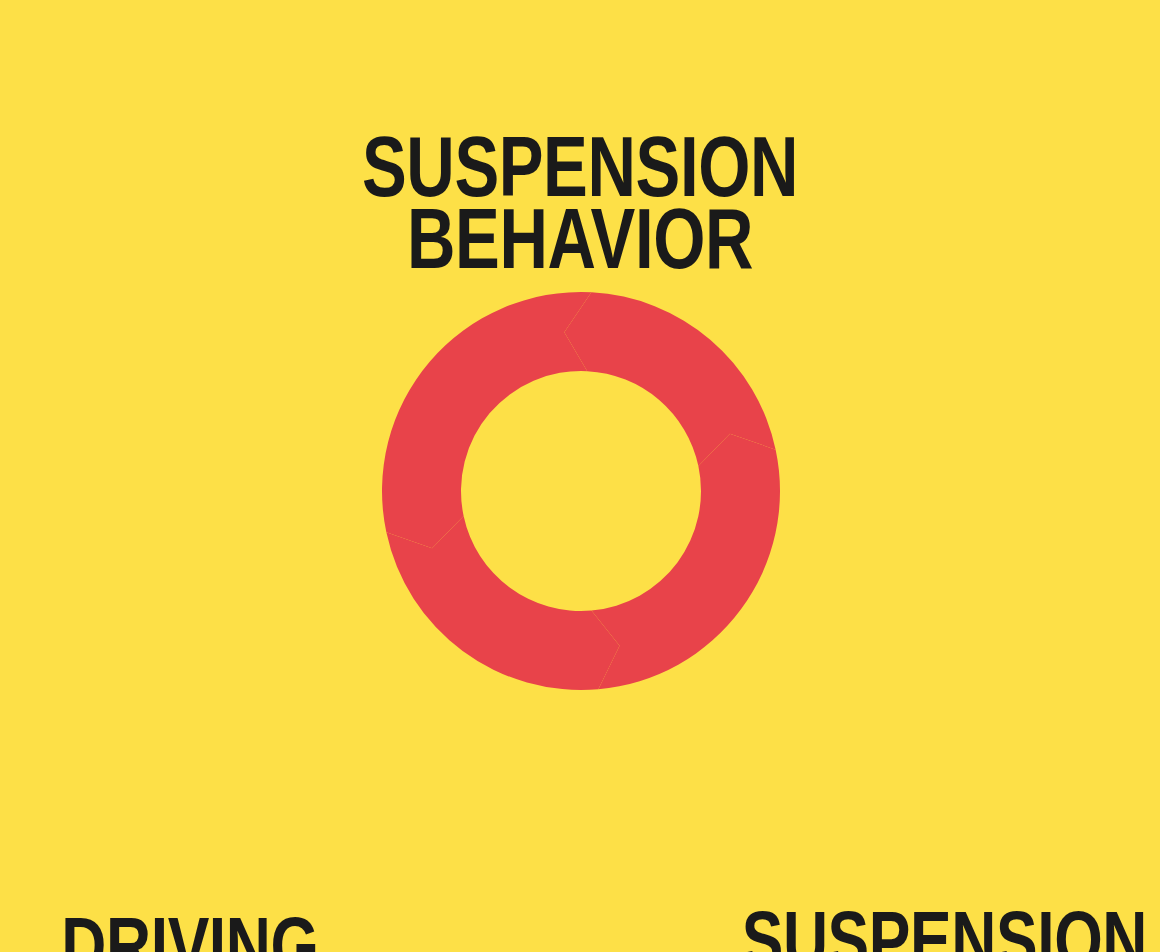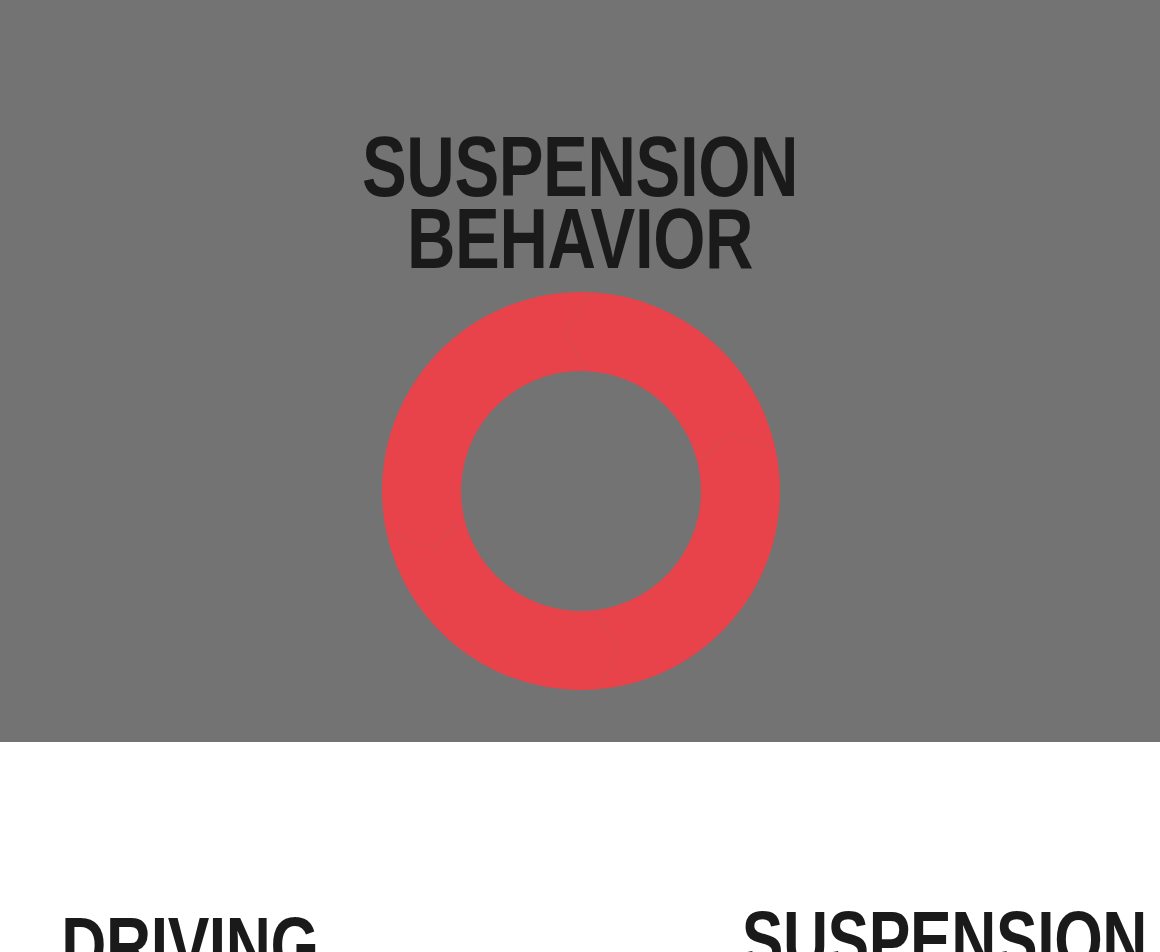--- a/index.html
+++ b/index.html
@@ -10,22 +10,22 @@
   body {
     width: 1160px;
     height: 952px;
     font-family: "Liberation Sans", sans-serif;
     overflow: hidden;
   }
 
   .canvas {
     position: relative;
     width: 1160px;
-    height: 742px;
-    background: #737373;
+    height: 952px;
+    background: #fde047;
   }
 
   
   .label {
     position: absolute;
     color: #1a1a1a;
     font-family: "Liberation Sans", sans-serif;
     font-weight: bold;
     letter-spacing: -0.5px;
     line-height: 0.84;

